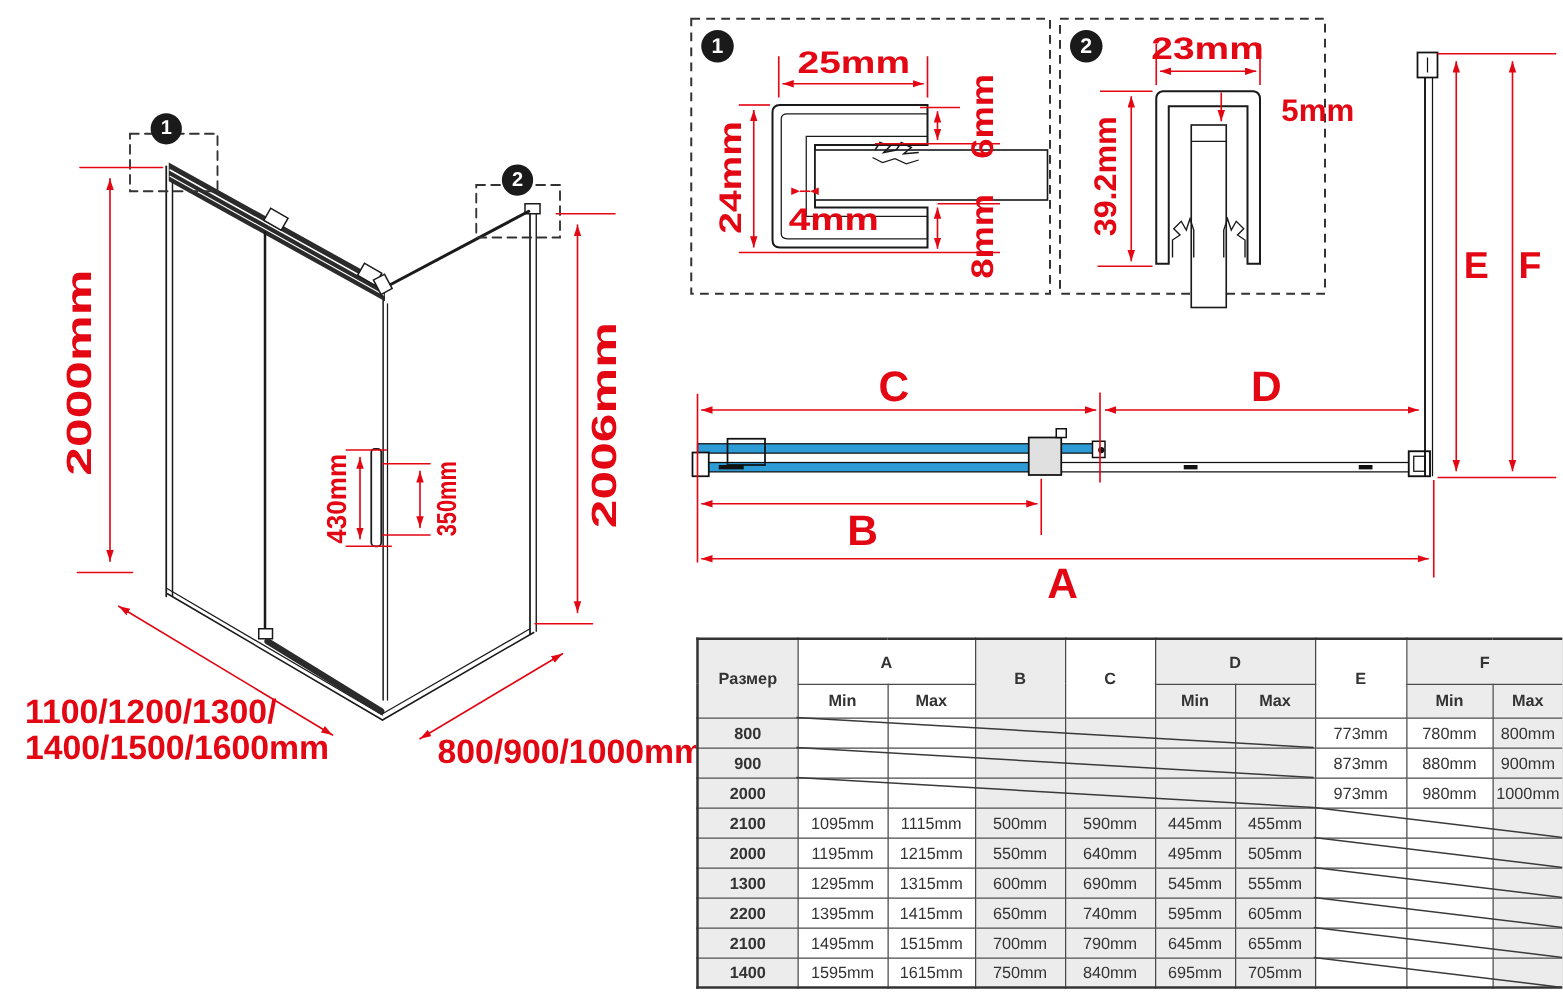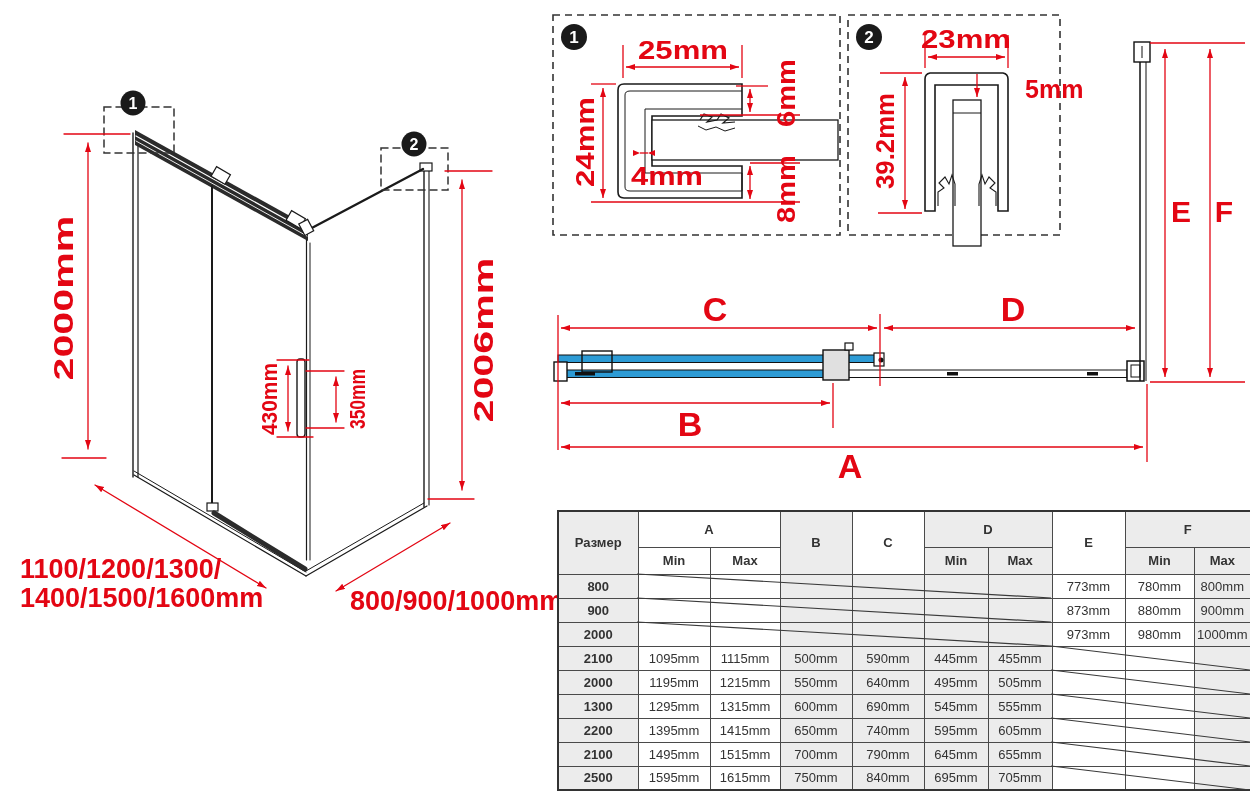--- a/index.html
+++ b/index.html
@@ -352,21 +352,21 @@
             <td class="w">1515mm</td>
             <td class="g">700mm</td>
             <td class="g">790mm</td>
             <td class="g">645mm</td>
             <td class="g">655mm</td>
             <td class="w"></td>
             <td class="w"></td>
             <td class="g"></td>
           </tr>
     <tr>
-            <th class="g rowsize">2500</th>
+            <th class="g rowsize">1400</th>
             <td class="w">1595mm</td>
             <td class="w">1615mm</td>
             <td class="g">750mm</td>
             <td class="g">840mm</td>
             <td class="g">695mm</td>
             <td class="g">705mm</td>
             <td class="w"></td>
             <td class="w"></td>
             <td class="g"></td>
           </tr>

